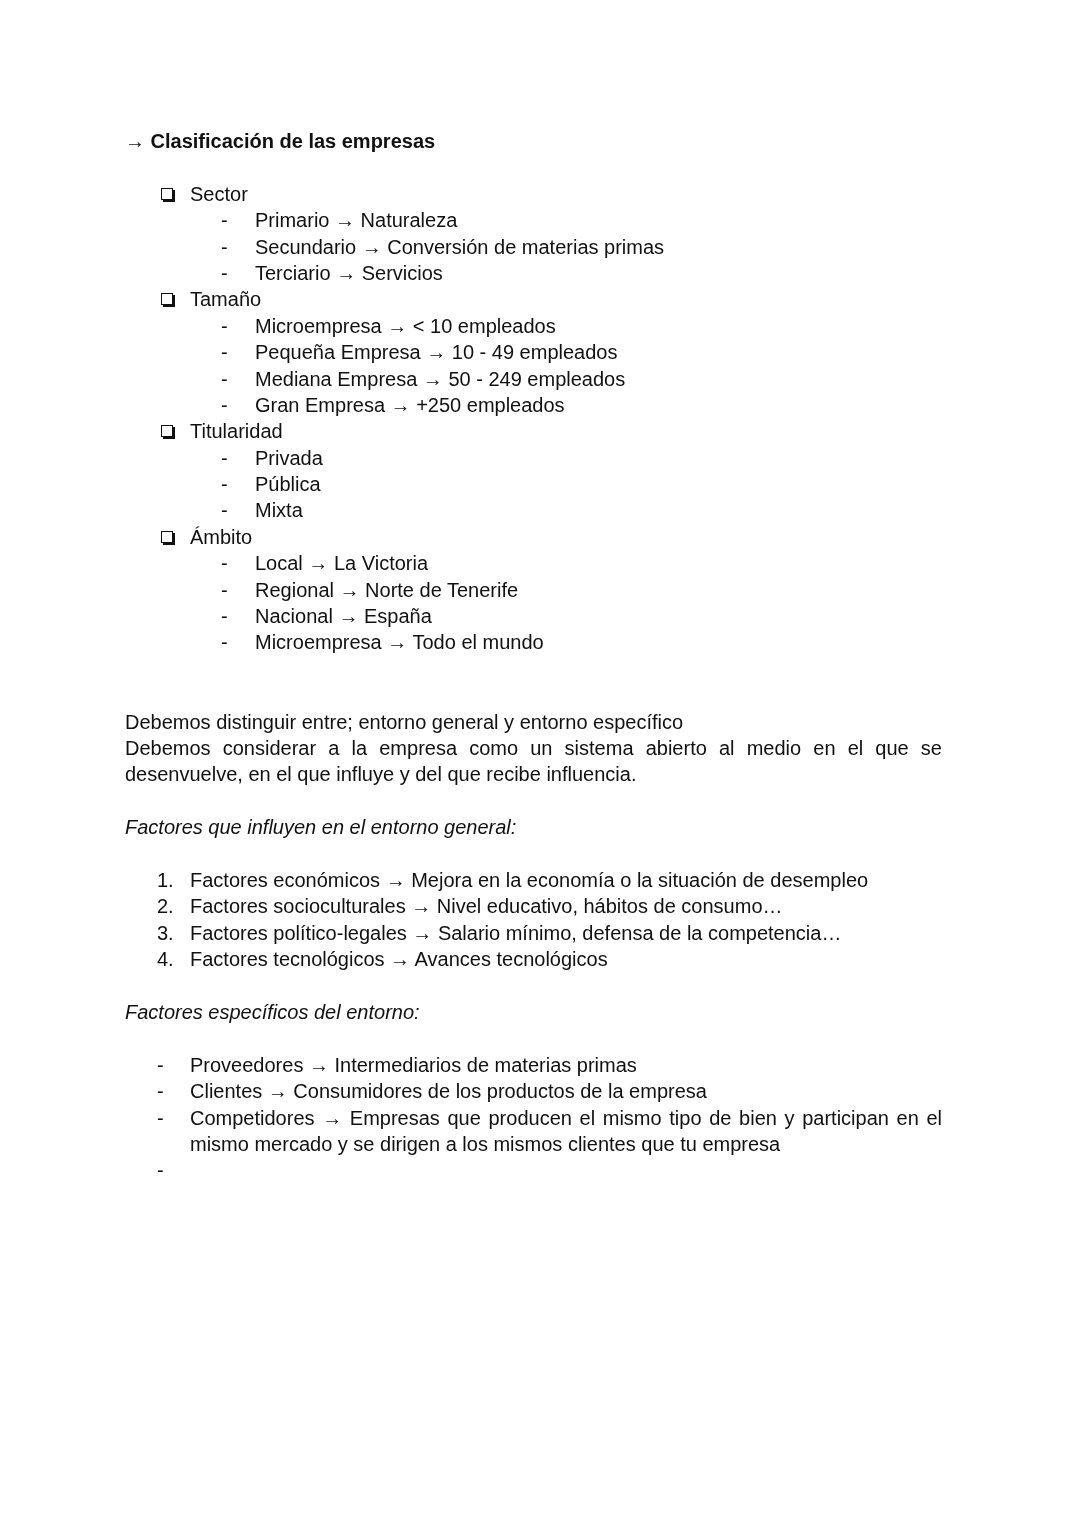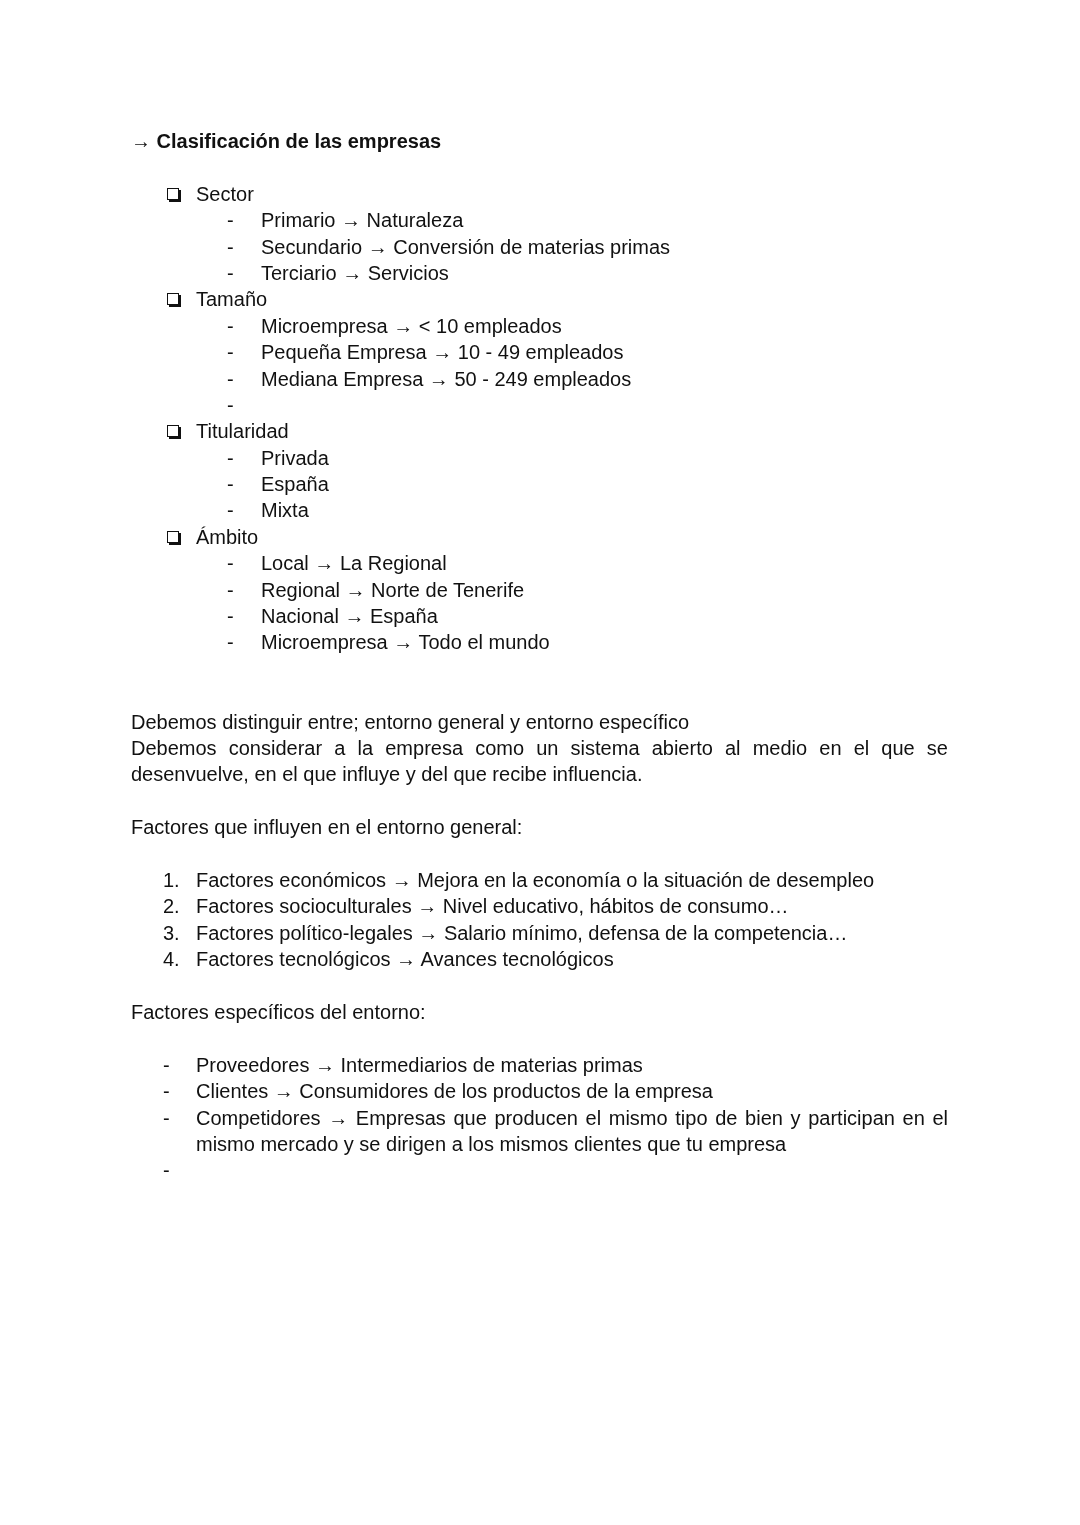--- a/index.html
+++ b/index.html
@@ -1,33 +1,33 @@
 <!DOCTYPE html>
 <html><head>
   <meta charset="utf-8">
   <style>
     html, body { margin: 0; padding: 0; background: #ffffff; }
     body {
       width: 1080px; height: 1525px; position: relative; overflow: hidden;
       font-family: "Liberation Sans", sans-serif; color: #111111;
       font-size: 20px;
     }
-    .page { position: absolute; left: 131px; top: 128px; width: 817px; }
+    .page { position: absolute; left: 125px; top: 128px; width: 817px; }
     .line { height: 26.4px; line-height: 26.4px; white-space: nowrap; }
     .heading { font-weight: bold; }
     .gap { height: 26.4px; }
     .cat { position: relative; padding-left: 65px; }
     .box {
       position: absolute; left: 36px; top: 7px; width: 10px; height: 10px;
       border: 1.5px solid #111; box-shadow: 2px 2px 0 #111; background: #fff;
     }
     .sub { position: relative; padding-left: 130px; }
     .dash { position: absolute; left: 96px; }
     .para { line-height: 26.4px; text-align: justify; }
-    .italic { }
+    .italic { font-style: italic; }
     .num { position: relative; padding-left: 65px; }
     .num .n { position: absolute; left: 32px; }
     .spec { position: relative; padding-left: 65px; line-height: 26.4px; text-align: justify; }
     .spec .dash2 { position: absolute; left: 32px; top: 0; }
   </style>
 </head>
 <body>
 
 <div class="page">
   <div class="line heading">→ Clasificación de las empresas</div>
@@ -35,29 +35,29 @@
 
   <div class="line cat"><span class="box"></span><span>Sector</span></div>
   <div class="line sub"><span class="dash">-</span><span>Primario → Naturaleza</span></div>
   <div class="line sub"><span class="dash">-</span><span>Secundario → Conversión de materias primas</span></div>
   <div class="line sub"><span class="dash">-</span><span>Terciario → Servicios</span></div>
 
   <div class="line cat"><span class="box"></span><span>Tamaño</span></div>
   <div class="line sub"><span class="dash">-</span><span>Microempresa → &lt; 10 empleados</span></div>
   <div class="line sub"><span class="dash">-</span><span>Pequeña Empresa → 10 - 49 empleados</span></div>
   <div class="line sub"><span class="dash">-</span><span>Mediana Empresa → 50 - 249 empleados</span></div>
-  <div class="line sub"><span class="dash">-</span></div>
+  <div class="line sub"><span class="dash">-</span><span>Gran Empresa → +250 empleados</span></div>
 
   <div class="line cat"><span class="box"></span><span>Titularidad</span></div>
   <div class="line sub"><span class="dash">-</span><span>Privada</span></div>
-  <div class="line sub"><span class="dash">-</span><span>España</span></div>
+  <div class="line sub"><span class="dash">-</span><span>Pública</span></div>
   <div class="line sub"><span class="dash">-</span><span>Mixta</span></div>
 
   <div class="line cat"><span class="box"></span><span>Ámbito</span></div>
-  <div class="line sub"><span class="dash">-</span><span>Local → La Regional</span></div>
+  <div class="line sub"><span class="dash">-</span><span>Local → La Victoria</span></div>
   <div class="line sub"><span class="dash">-</span><span>Regional → Norte de Tenerife</span></div>
   <div class="line sub"><span class="dash">-</span><span>Nacional → España</span></div>
   <div class="line sub"><span class="dash">-</span><span>Microempresa → Todo el mundo</span></div>
 
   <div class="gap"></div>
   <div class="gap"></div>
 
   <div class="para">Debemos distinguir entre; entorno general y entorno específico</div>
   <div class="para">Debemos considerar a la empresa como un sistema abierto al medio en el que se desenvuelve, en el que influye y del que recibe influencia.</div>
   <div class="gap"></div>

